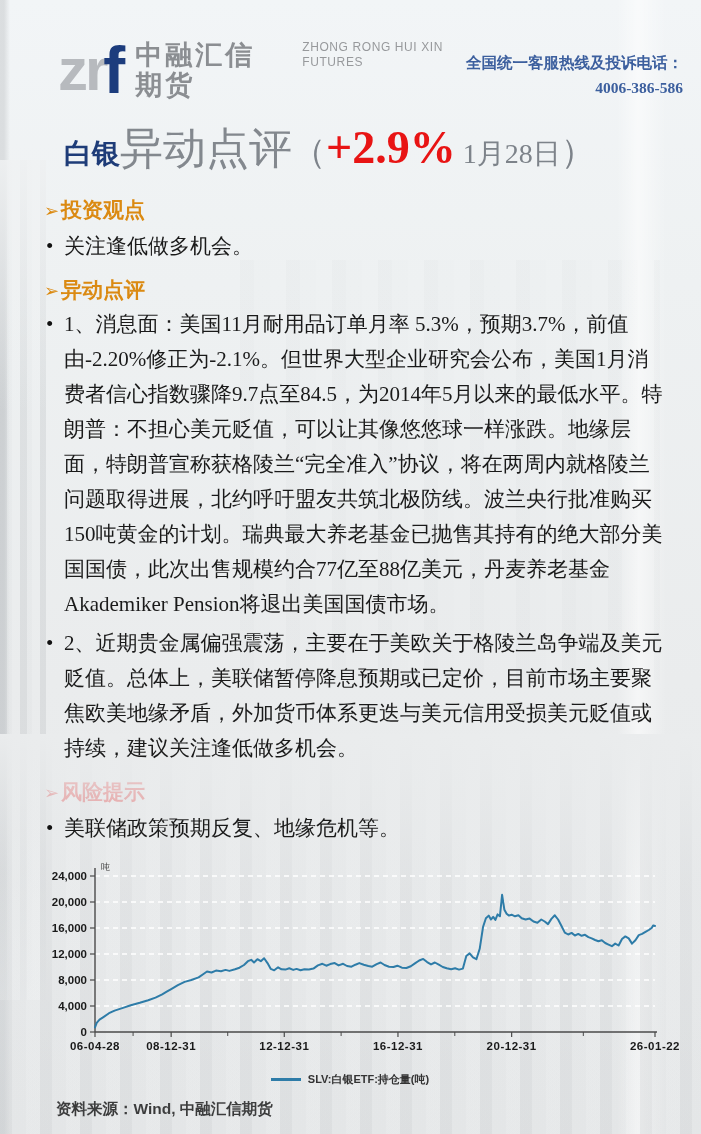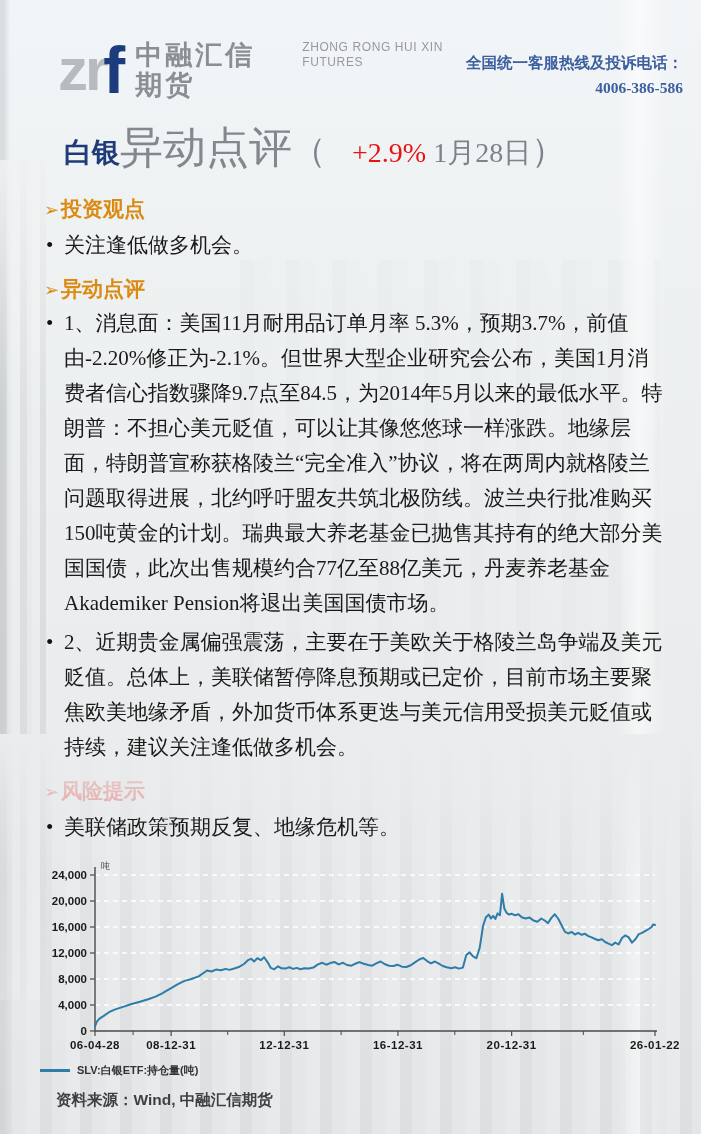--- a/index.html
+++ b/index.html
@@ -32,36 +32,36 @@
   .logo-text{margin-left:10px;display:flex;gap:24px;}
   .logo-cn{font-family:"Liberation Sans","DejaVu Sans",sans-serif;font-weight:bold;font-size:27px;color:#8b8e92;letter-spacing:3px;line-height:30px;}
   .logo-en{font-family:"Liberation Sans","DejaVu Sans",sans-serif;font-weight:normal;font-size:12px;color:#97999c;letter-spacing:.6px;line-height:15px;margin-left:16px;}
   .contact{margin-left:auto;text-align:right;color:#3c5f9e;font-weight:bold;font-size:15.5px;line-height:25px;padding-right:8px;}
 
   
   .title{margin:22px 0 0 64px;line-height:52px;white-space:nowrap;}
   .title .t-blue{font-size:28px;font-weight:bold;color:#1e3c78;}
   .title .t-gray{font-size:43px;color:#83888e;}
   .title .t-paren{font-size:34px;color:#7d838a;}
-  .title .t-red{font-size:28px;color:#e81414;font-weight:normal;margin-left:26px;}
+  .title .t-red{font-size:46px;color:#e81414;font-weight:bold;}
   .title .t-date{font-size:28px;color:#7d838a;}
 
   
   .sec-head{margin:14px 0 0 44px;font-family:"Liberation Sans","DejaVu Sans",sans-serif;font-weight:bold;font-size:21px;line-height:24px;}
   .sec-head .arrow{font-size:18px;margin-right:2px;}
   .sec-orange{color:#db8a12;}
   .sec-red{color:#e02020;}
   .bullet-item{position:relative;margin:6px 0 0 64px;width:600px;font-size:21px;line-height:35px;}
   .bullet-item .dot{position:absolute;left:-18px;top:0;color:#111;}
   .para{margin-top:4px;}
 
   
   .chart-wrap{margin:14px 0 0 40px;position:relative;}
   svg.chart{overflow:visible;display:block;font-family:"Liberation Sans","DejaVu Sans",sans-serif;}
-  .legend{display:flex;align-items:center;margin-top:2px;width:620px;}
+  .legend{display:flex;justify-content:center;align-items:center;margin-top:10px;width:620px;}
   .legend-swatch{display:inline-block;width:30px;height:3px;margin-right:7px;}
   .legend-label{font-family:"Liberation Sans","DejaVu Sans",sans-serif;font-size:11px;color:#333;font-weight:bold;}
 
   .source{margin:12px 0 0 56px;font-family:"Liberation Sans","DejaVu Sans",sans-serif;font-weight:bold;font-size:15.5px;color:#111;}
 </style>
 </head>
 <body>
 
 <div class="page">
   <div class="wm wm-left"></div>

